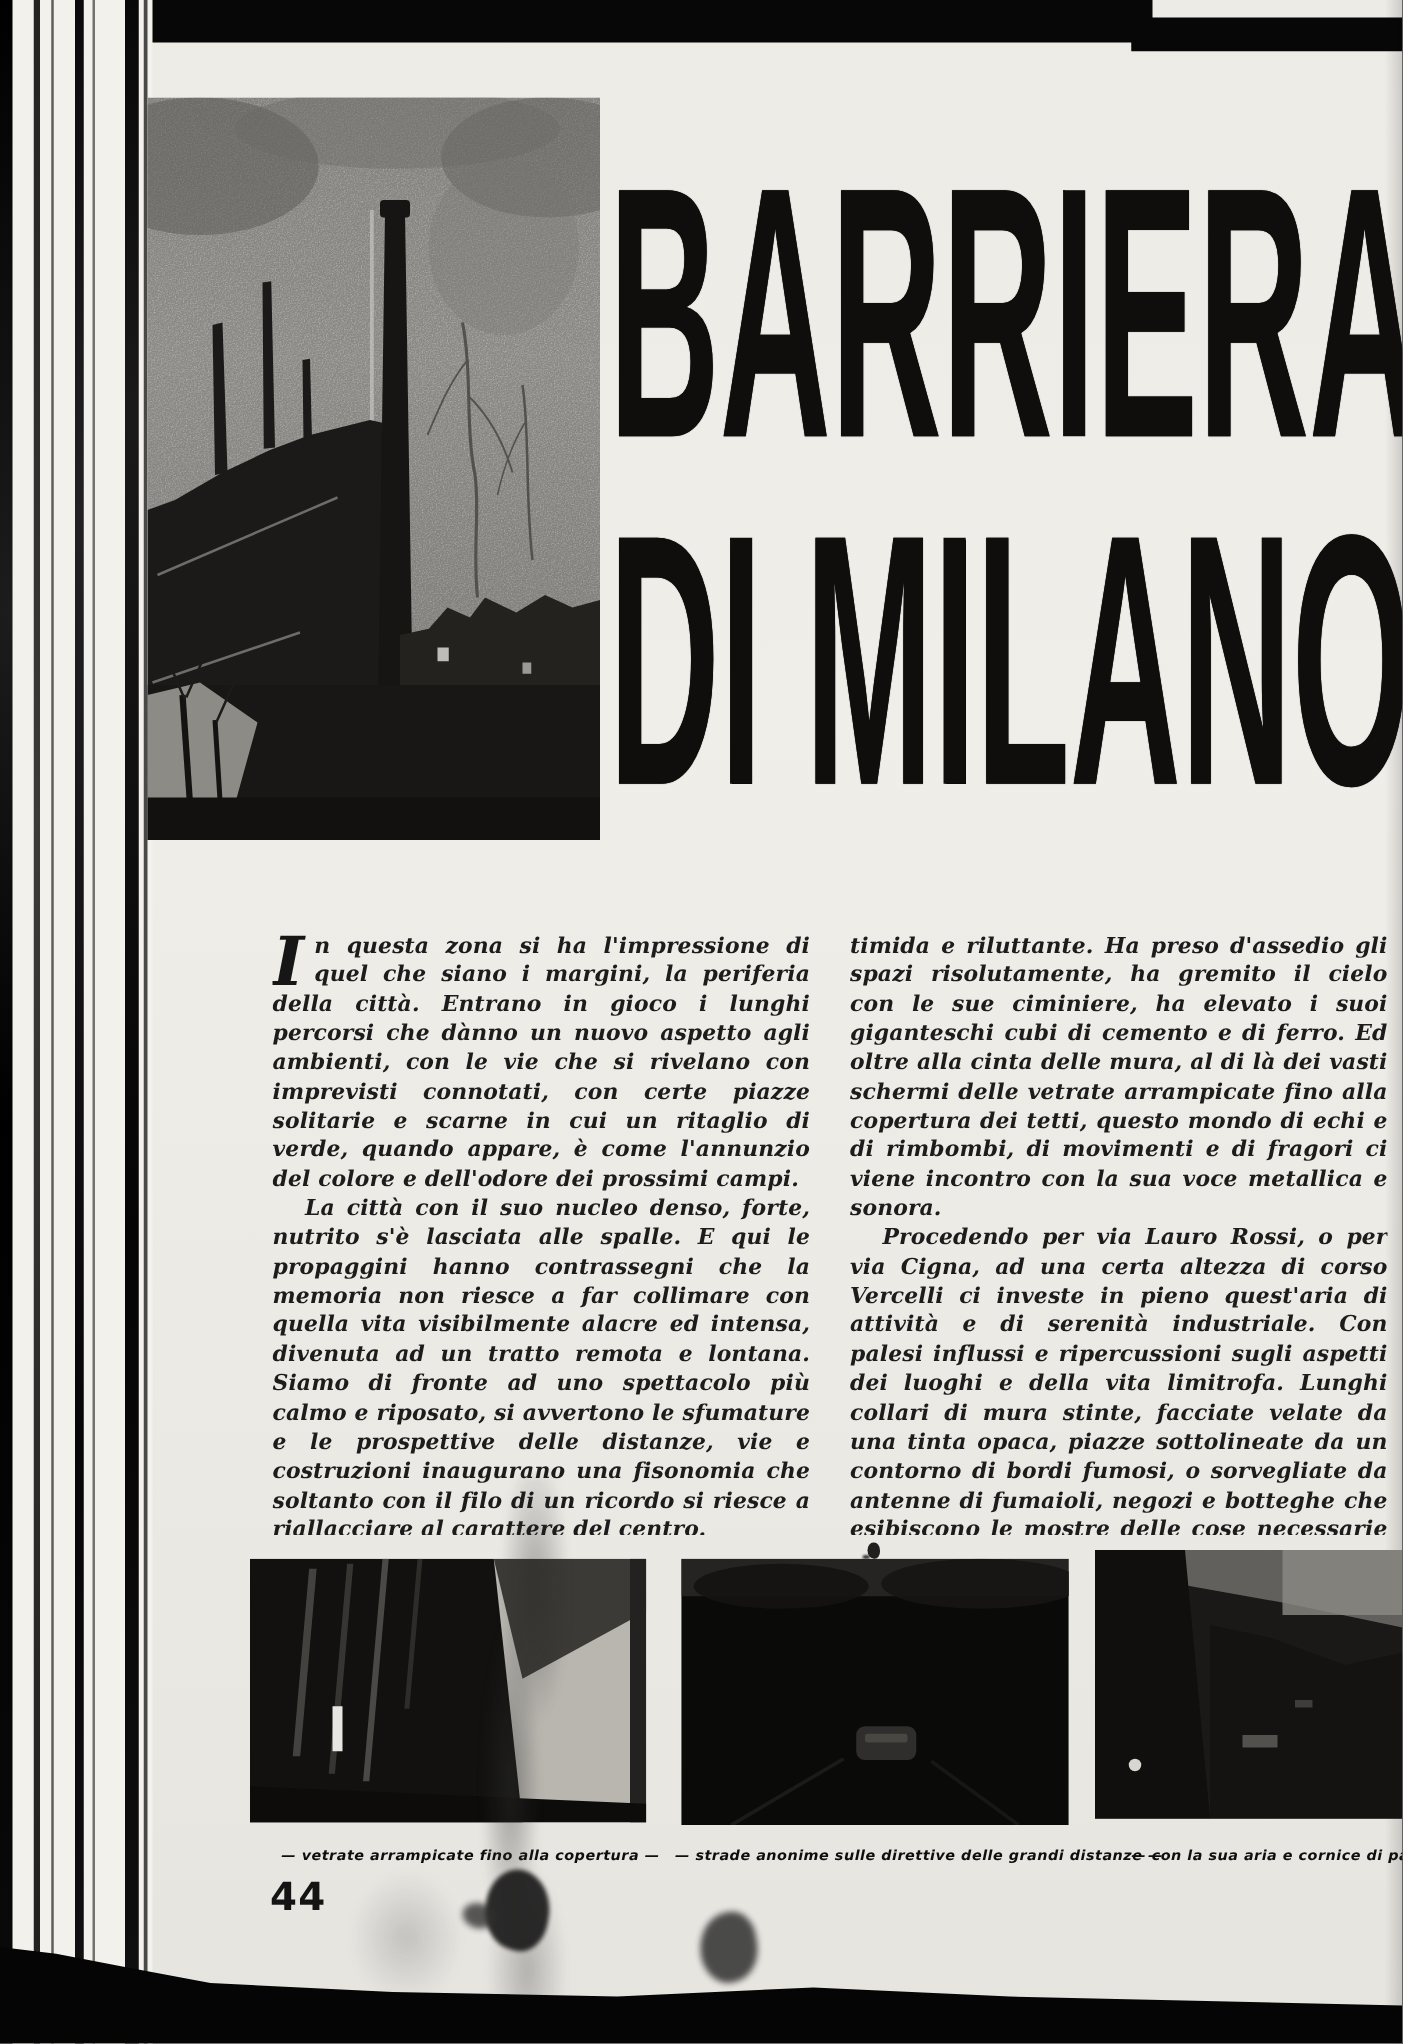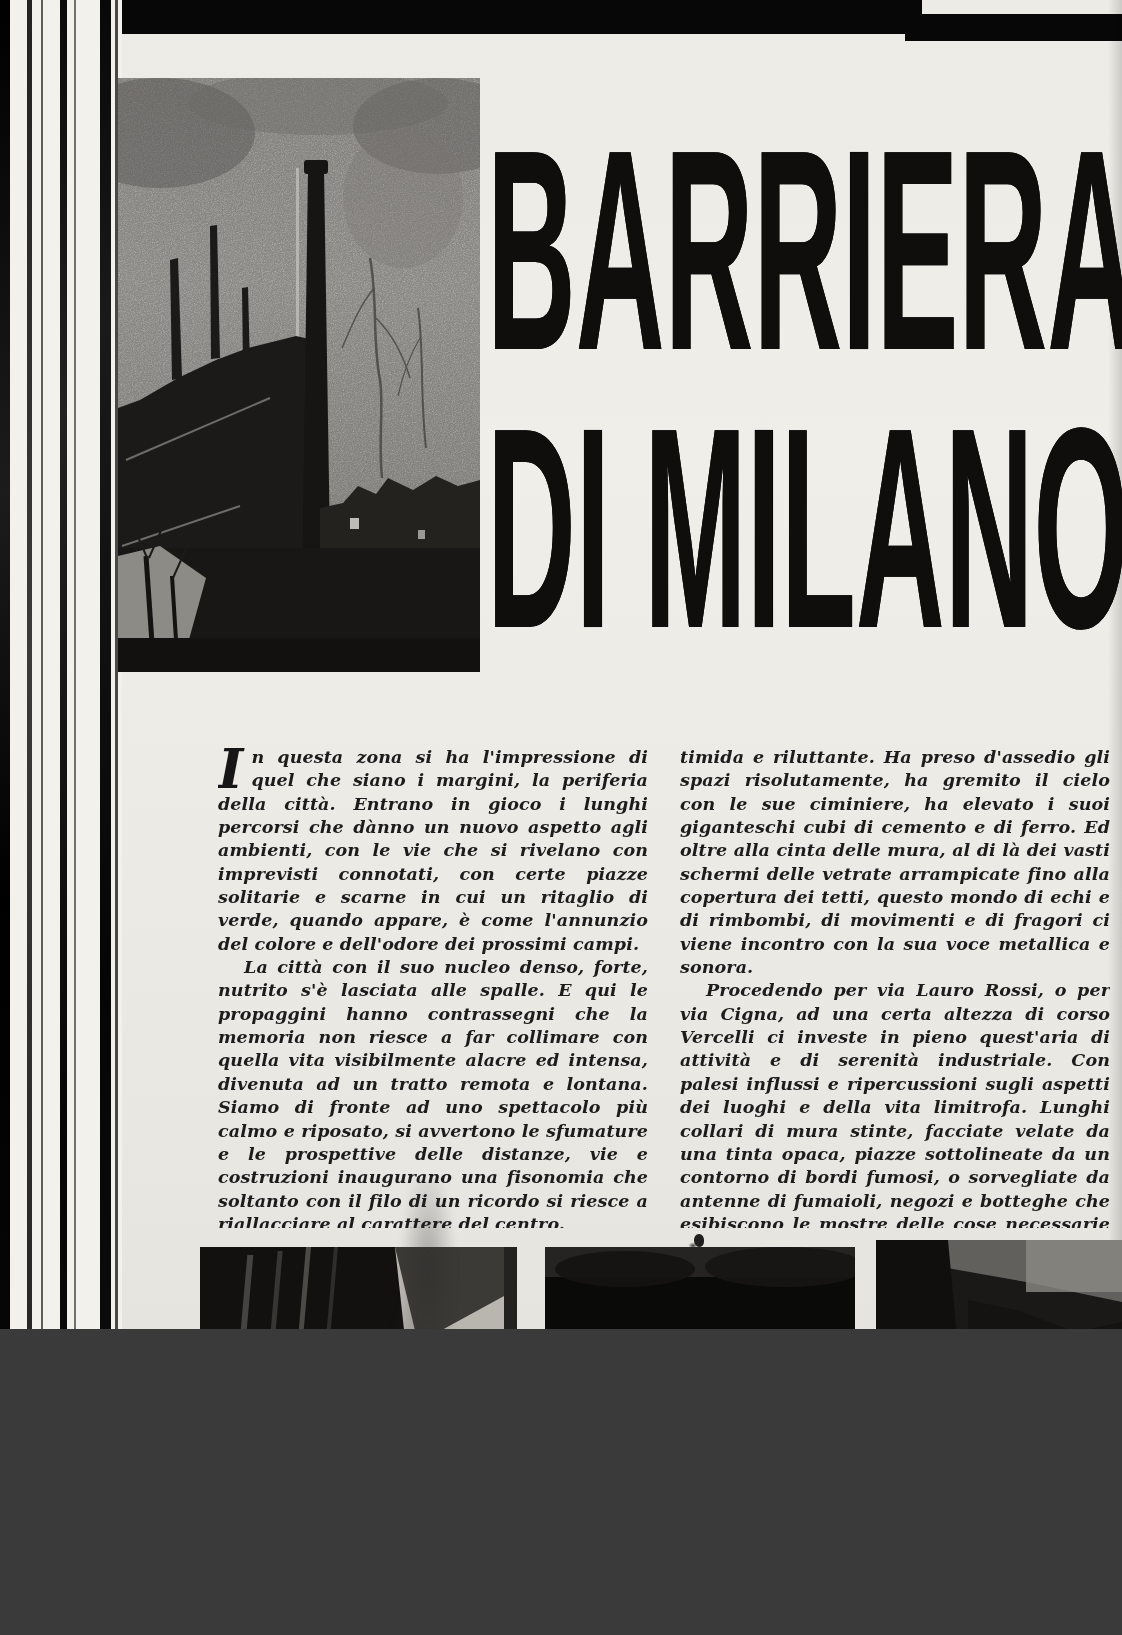--- a/index.html
+++ b/index.html
@@ -1,17 +1,17 @@
 <!DOCTYPE html>
 <html><head>
 <meta charset="utf-8">
 <style>
   html,body{margin:0;padding:0;background:#3a3a3a;}
   .page{
-    position:relative;width:1122px;height:1329px;overflow:hidden;
+    position:relative;width:1122px;height:1635px;overflow:hidden;
     background:linear-gradient(180deg,#edebe6 0%,#f0eee9 35%,#eae8e3 80%,#e6e4df 100%);
     font-family:"DejaVu Serif", serif;
   }
   
   .topbar{position:absolute;left:0;top:0;width:922px;height:34px;background:#070707;border-radius:0 0 4px 2px;}
   .topbar2{position:absolute;left:905px;top:14px;width:217px;height:27px;background:#070707;}
   .gutter-base{position:absolute;left:0;top:0;width:122px;height:1635px;background:#f3f1ec;}
   .stripe{position:absolute;top:0;height:1635px;}
   .s1{left:0;width:10px;background:linear-gradient(#000,#1c1c1c 30%,#000 55%,#0a0a0a);}
   .s2{left:27px;width:5px;background:linear-gradient(#101010,#2a2a2a 40%,#0c0c0c);opacity:.92;}

